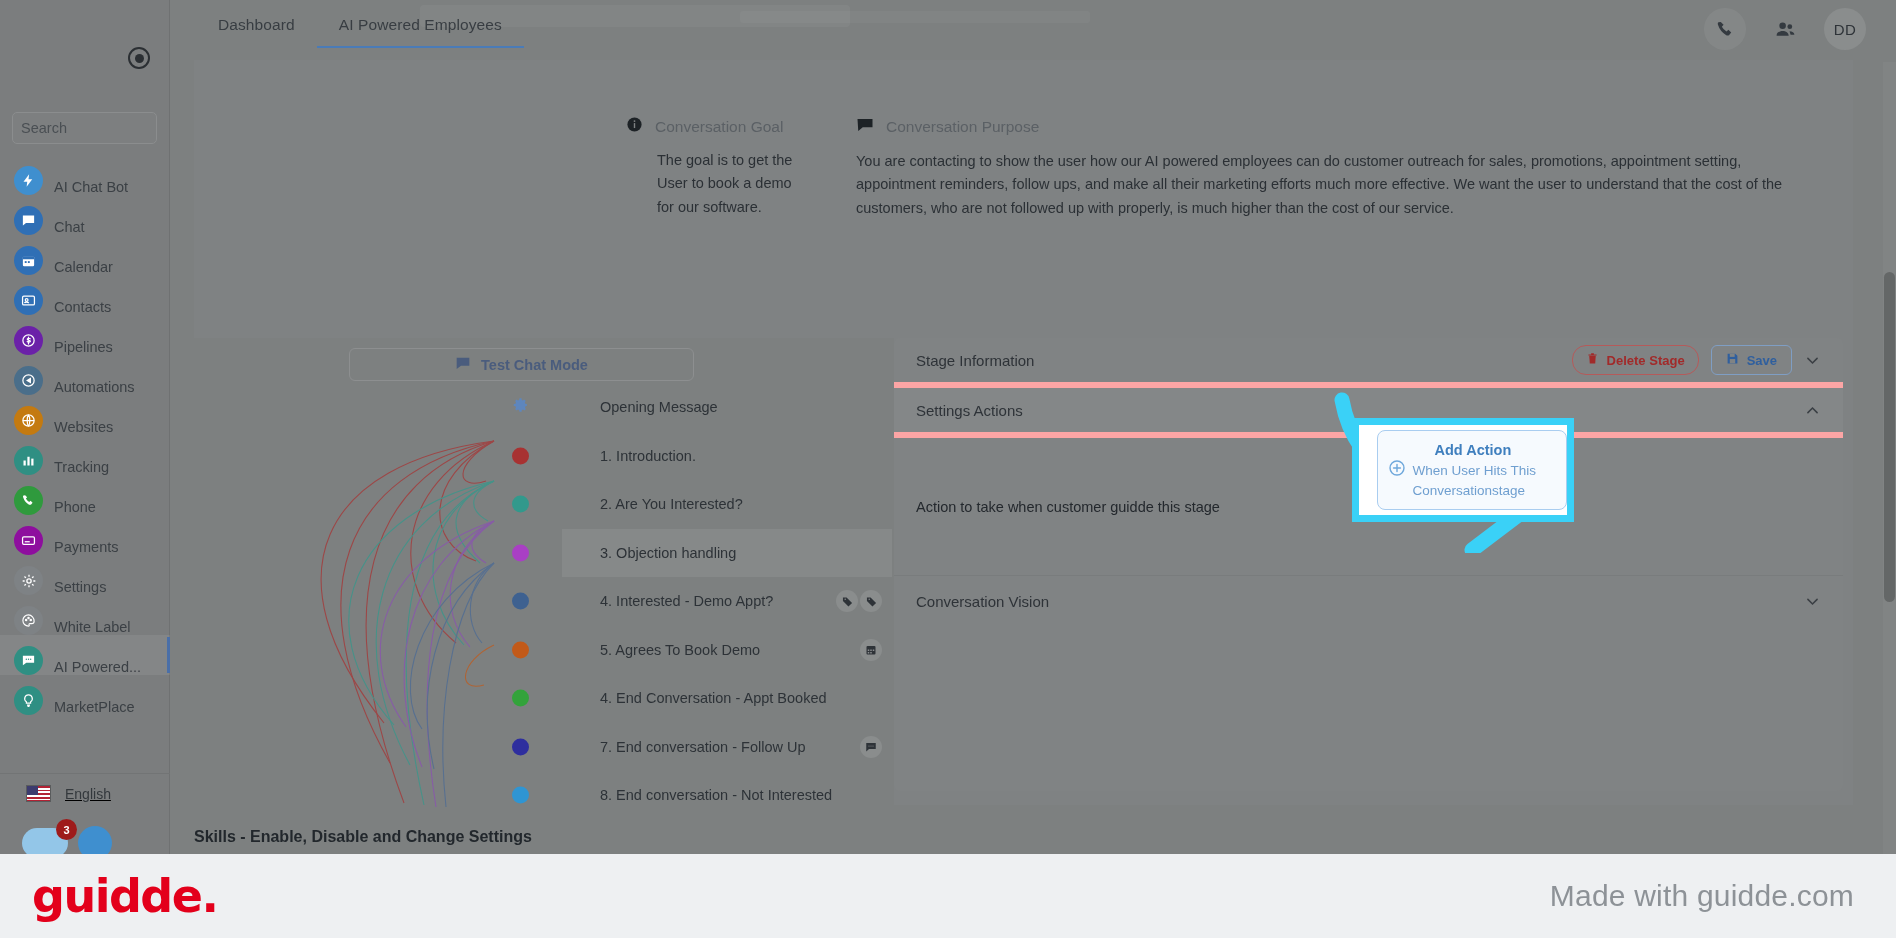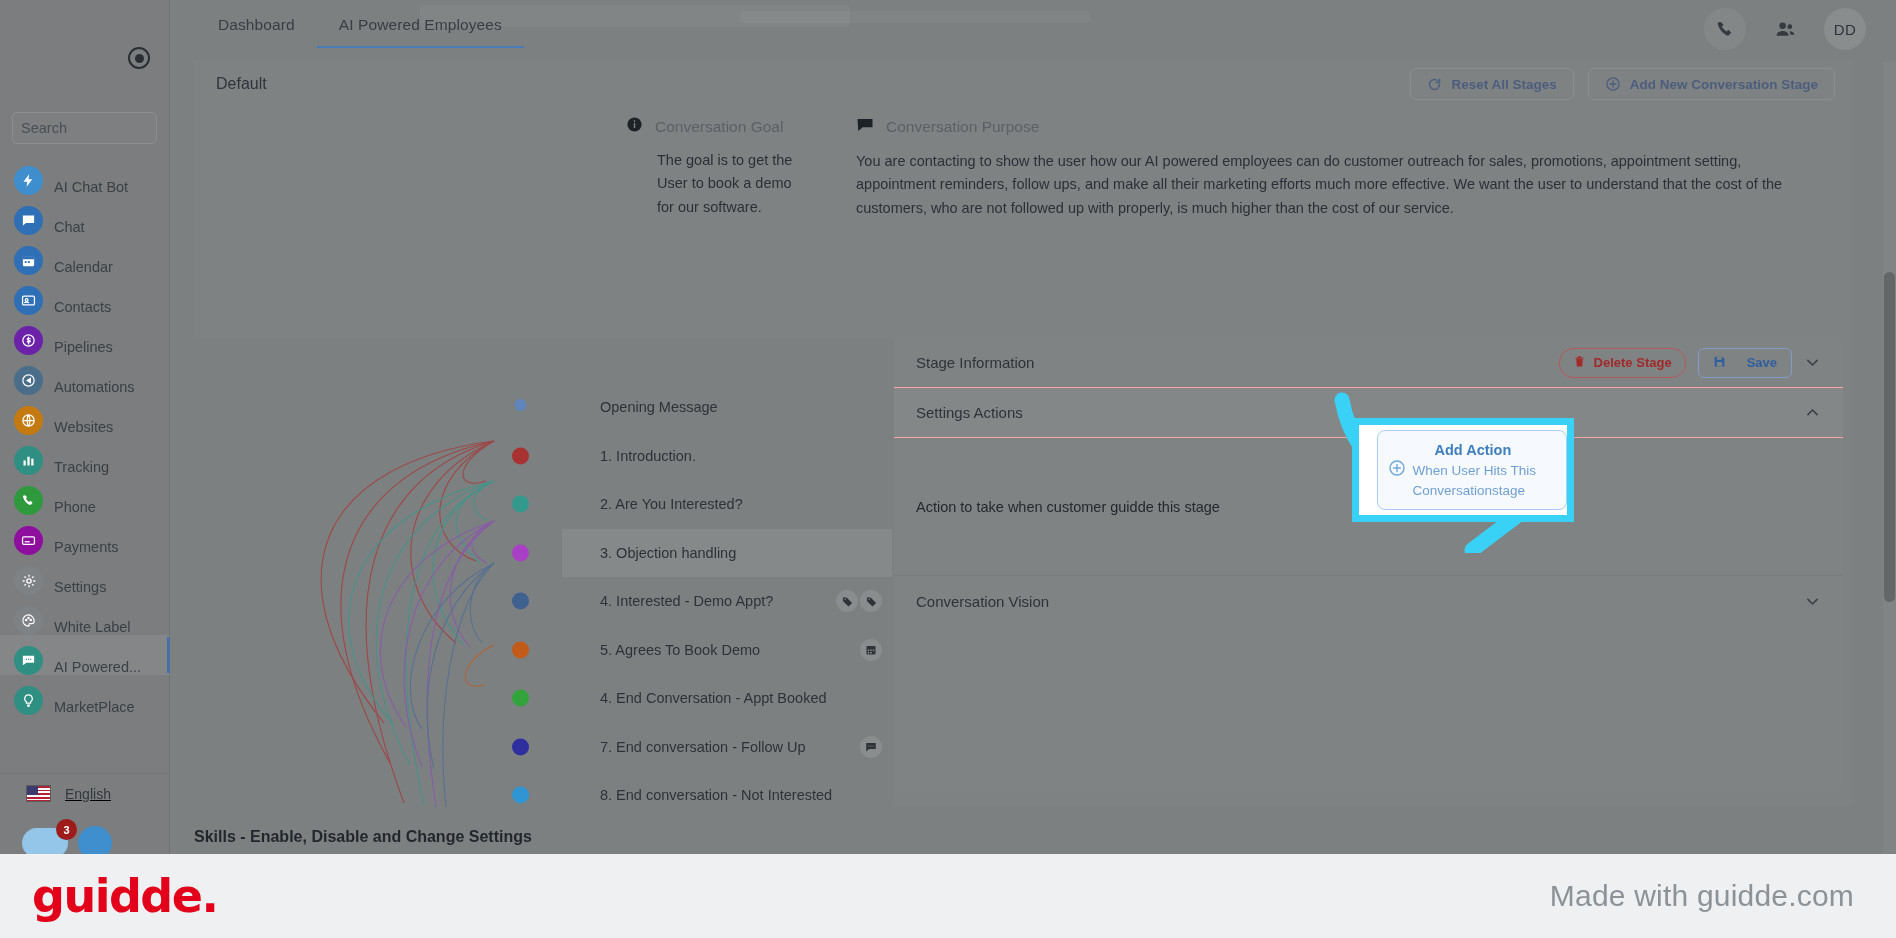--- a/index.html
+++ b/index.html
@@ -222,33 +222,33 @@
     display: flex; align-items: center; justify-content: center;
     color: #2e3338;
   }
 
   .right-pane {
     flex: 1; background: #808384; position: relative;
     border-radius: 6px; margin: 0 10px 14px 0;
   }
   .acc-head {
     height: 50px; display: flex; align-items: center; padding: 0 22px;
-    border-bottom: 1px solid #fca5a5; position: relative;
+    border-bottom: 6px solid #fca5a5; position: relative;
   }
   .acc-head.shaded { background: rgba(255,255,255,0.035); }
   .acc-title { font-size: 15px; color: #2e3338; }
   .acc-right { margin-left: auto; display: flex; align-items: center; gap: 12px; }
   .btn-danger {
     display: flex; align-items: center; gap: 8px;
     height: 30px; padding: 0 13px; border-radius: 14px;
     border: 1px solid #b55a5a; color: #a12a2a;
     font-size: 13px; font-weight: bold; cursor: pointer;
   }
   .btn-save {
-    display: flex; align-items: center; gap: 21px;
+    display: flex; align-items: center; gap: 8px;
     height: 30px; padding: 0 14px; border-radius: 6px;
     border: 1px solid #7f9ec4; color: #2f5f9e;
     font-size: 13px; font-weight: bold; cursor: pointer;
   }
   .chev { color: #3a3f44; display: flex; cursor: pointer; }
 
   .trigger-body {
     height: 138px; display: flex; align-items: center;
     padding: 0 22px; position: relative;
     border-bottom: 1px solid #797c7d;
@@ -522,43 +522,20 @@
               <path d="M2.7 18.5c0-3.2 2.9-5 6.3-5s6.3 1.8 6.3 5z"></path>
               <path d="M16.2 13.8c2.7 0 5.1 1.3 5.1 3.8h-4z"></path>
             </svg>
         </span>
         <span class="avatar">DD</span>
       </div>
     </div>
 
     <div class="content-card">
 
-      <div class="card-head">
-        <span class="card-title">Default</span>
-        <div class="head-btns">
-          <div class="btn-outline">
-            <span>
-              <svg width="15" height="15" viewBox="0 0 24 24" fill="none" stroke="currentColor" stroke-width="2.3" stroke-linecap="round">
-                  <path d="M20 12a8 8 0 1 1-2.6-5.9"></path>
-                  <path d="M20 3.5V9h-5.4"></path>
-                </svg>
-            </span>
-            <span>Reset All Stages</span>
-          </div>
-          <div class="btn-outline">
-            <span>
-              <svg width="16" height="16" viewBox="0 0 24 24" fill="none" stroke="currentColor" stroke-width="2">
-                  <circle cx="12" cy="12" r="9.2"></circle>
-                  <path d="M12 7.5v9M7.5 12h9" stroke-linecap="round"></path>
-                </svg>
-            </span>
-            <span>Add New Conversation Stage</span>
-          </div>
-        </div>
-      </div>
 
       <div class="goal-wrap">
         <div class="goal-col">
           <div class="sec-head">
             <span>
               <svg width="17" height="17" viewBox="0 0 24 24" fill="#1d2226">
                   <circle cx="12" cy="12" r="10"></circle>
                   <rect x="11" y="10" width="2" height="7" fill="#7f8283"></rect>
                   <circle cx="12" cy="7.2" r="1.3" fill="#7f8283"></circle>
                 </svg>
@@ -576,20 +553,28 @@
             </span>
             <span class="sec-label">Conversation Purpose</span>
           </div>
           <div class="sec-body">You are contacting to show the user how our AI powered employees can do customer outreach for sales, promotions, appointment setting, appointment reminders, follow ups, and make all their marketing efforts much more effective. We want the user to understand that the cost of the customers, who are not followed up with properly, is much higher than the cost of our service.</div>
         </div>
       </div>
 
       <div class="inner-panel">
 
         <div class="left-pane">
+          <div class="test-chat-btn">
+            <span>
+              <svg width="16" height="16" viewBox="0 0 24 24" fill="currentColor">
+                  <path d="M2.5 4h19v12H9l-6.5 5z"></path>
+                </svg>
+            </span>
+            <span>Test Chat Mode</span>
+          </div>
 
           <div class="graph">
             <svg width="700" height="420">
               <g fill="none" stroke-width="1.1" opacity="0.72">
 
                 <path d="M300 48 C 130 70, 70 180, 190 330" stroke="#a83232"></path>
                 <path d="M300 48 C 150 80, 100 200, 196 370" stroke="#a83232"></path>
                 <path d="M300 48 C 175 85, 135 210, 210 410" stroke="#a83232"></path>
                 <path d="M300 48 C 205 90, 190 190, 262 250" stroke="#a83232"></path>
                 <path d="M300 48 C 230 85, 232 150, 282 168" stroke="#a83232"></path>

